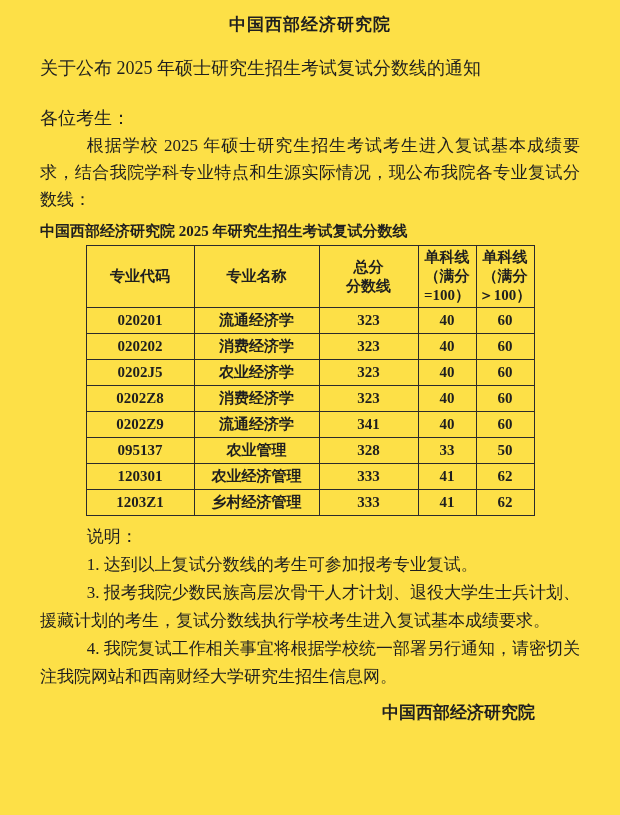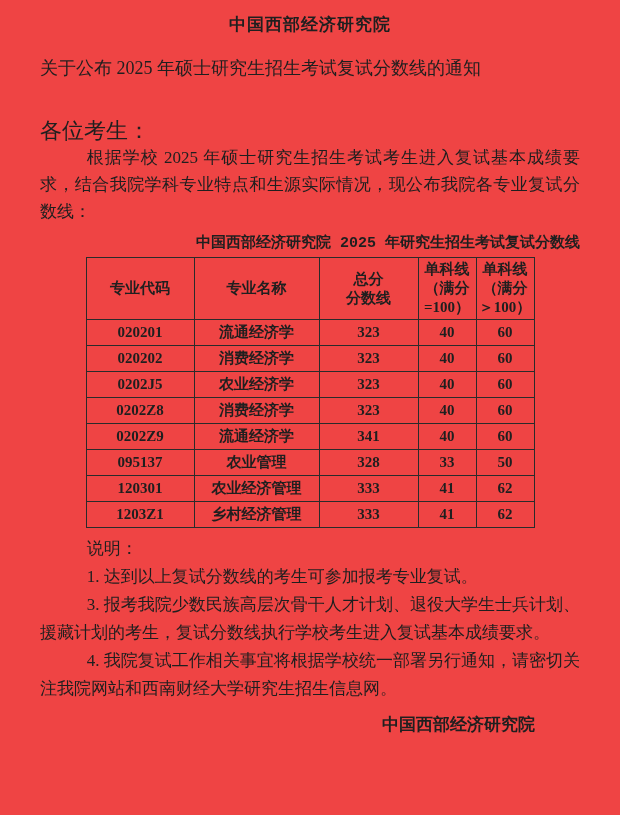--- a/index.html
+++ b/index.html
@@ -7,54 +7,53 @@
   body {
     width: 620px; height: 815px;
     font-family: "Liberation Serif", "DejaVu Serif", serif;
     color: #1f1f1f;
   }
   .page {
     position: relative;
     width: 620px; height: 815px;
     padding: 8px 40px 0 40px;
     overflow: hidden;
-    background: #ef4444;
+    background: #fde047;
   }
   .doc-title {
     text-align: center;
     font-weight: bold;
     font-size: 17px;
     line-height: 22px;
     margin-top: 6px;
     letter-spacing: 1px;
   }
   .doc-subtitle {
     font-weight: normal;
     font-size: 18px;
     line-height: 22px;
     margin-top: 21px;
   }
   .salutation {
-    font-size: 22px;
+    font-size: 18px;
     line-height: 27px;
-    margin-top: 38px;
+    margin-top: 26px;
   }
   .intro {
     font-size: 17px;
     line-height: 27px;
     text-align: justify;
     text-indent: 2.75em;
   }
   .table-caption {
-    text-align: right;
+    text-align: left;
     font-weight: bold;
     font-size: 15px;
     line-height: 19px;
     margin-top: 9px;
-    font-family: Liberation Mono, monospace;
   }
   table.score-table {
     border-collapse: collapse;
     table-layout: fixed;
     width: 448px;
     margin: 4px auto 0 auto;
   }
   .score-table th, .score-table td {
     border: 1px solid #2b2b2b;
     text-align: center;

